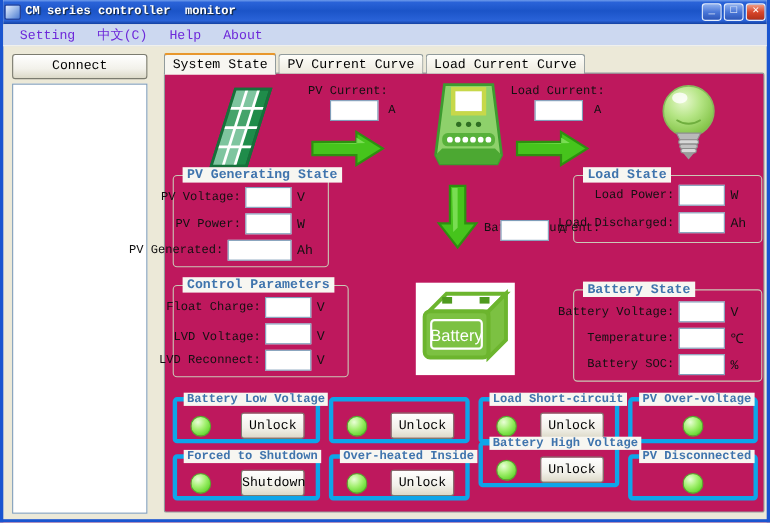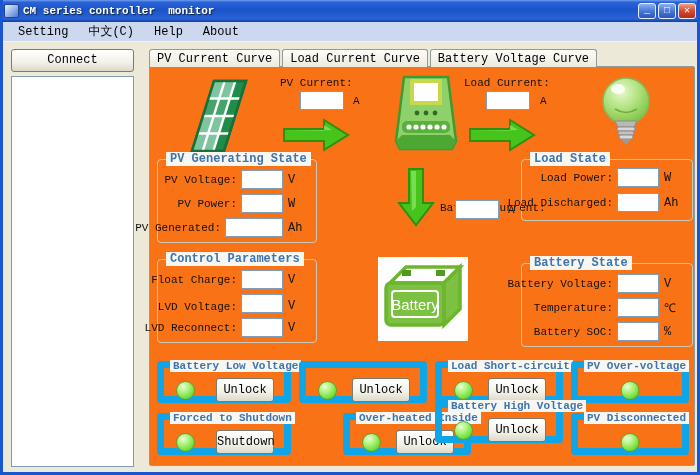--- a/index.html
+++ b/index.html
@@ -13,48 +13,48 @@
   .app-icon { width:15px; height:14px; margin-right:4px; background:linear-gradient(135deg,#e8f0ff 0%,#9ab8e8 50%,#4a7ad0 100%);
               border:1px solid #27408f; border-radius:2px; }
   .title-text { color:#fff; font-weight:bold; font-size:11px; white-space:pre; text-shadow:1px 1px 1px #123; flex:1; }
   .tb-btn { width:18px; height:16px; margin-left:2px; border-radius:3px; border:1px solid #e6eefc;
             color:#fff; font-size:10px; line-height:14px; text-align:center; font-weight:bold;
             background:linear-gradient(180deg,#8fb0ee 0%,#4a77d8 50%,#2d56b8 100%); }
   .tb-close { background:linear-gradient(180deg,#f0a088 0%,#d8462b 50%,#b03018 100%); }
   
   .menubar { position:absolute; left:-3px; top:22px; width:700px; height:20px; background:#ccd8f0;
              display:flex; align-items:center; padding-left:8px; border-bottom:1px solid #f4f3ec; }
-  .menu-item { font-size:12px; color:#000000; padding:1px 10px; }
+  .menu-item { font-size:12px; color:#6d28d9; padding:1px 10px; }
   
   .connect-btn { position:absolute; left:8px; top:49px; width:123px; height:23px;
                  background:linear-gradient(180deg,#ffffff 0%,#f2f1ea 60%,#dcd9c8 100%);
                  border:1px solid #7b7b6f; border-radius:3px; font-size:12px; text-align:center; line-height:21px; }
   .listbox { position:absolute; left:8px; top:76px; width:123px; height:391px; background:#fff; border:1px solid #7f9db9; }
   
   .tabstrip { position:absolute; left:146px; top:48px; height:19px; display:flex; align-items:flex-end; z-index:2; }
   .tab { font-size:12px; padding:2px 7px 1px 7px; border:1px solid #919b9c; border-bottom:none;
          border-radius:3px 3px 0 0; background:linear-gradient(180deg,#fefefa 0%,#ece9dd 100%); margin-right:2px; height:18px; }
   .tab.active { background:#f7f6f1; border-top:2px solid #e8972c; height:20px; position:relative; top:1px; font-weight:normal; }
   
   .tabpage { position:absolute; left:146px; top:66px; width:546px; height:400px;
-             background:#f97316; border:1px solid #919b9c; border-radius:0 2px 2px 2px; }
+             background:#be185d; border:1px solid #919b9c; border-radius:0 2px 2px 2px; }
   .lbl { font-size:11px; color:#111; position:absolute; white-space:nowrap; }
   .field { position:absolute; width:44px; height:19px; border:1px solid #7f9db9; background:#fff; font-size:11px; padding:1px 3px; }
   .unit { font-size:11px; color:#111; position:absolute; }
   
   .group { position:absolute; border:1px solid #cbc8b6; border-radius:4px; }
   .group-title { position:absolute; top:-8px; left:8px; background:#f7f6f1; padding:0 4px;
                  font-size:12px; font-weight:bold; color:#3f74ad; white-space:nowrap; }
   .g-row { position:absolute; right:8px; display:flex; align-items:center; }
   .g-label { font-size:11px; color:#111; text-align:right; white-space:nowrap; margin-right:4px; }
   .g-field { width:42px; height:19px; border:1px solid #7f9db9; background:#fff; font-size:11px; padding:1px 3px; }
   .g-field.wide { width:58px; }
   .g-unit { font-size:12px; color:#111; margin-left:5px; width:20px; }
   
-  .alarm { position:absolute; width:128px; height:42px; border:7px solid #0ea5e9; border-radius:4px; }
+  .alarm { position:absolute; width:128px; height:42px; border:4px solid #0ea5e9; border-radius:4px; }
   .alarm-title { position:absolute; top:-8px; left:6px; background:#f7f6f1; padding:0 3px;
                  font-size:11px; font-weight:bold; color:#3f74ad; white-space:nowrap; }
   .led { position:absolute; width:19px; height:19px; border-radius:50%; border:1.5px solid #57a82f;
          background:radial-gradient(circle at 35% 28%, #eaffd8 0%, #a5f173 40%, #72dd3c 70%, #4db822 100%); top:13px; left:12px; }
   .led.center { left:50%; transform:translateX(-50%); }
   .alarm-btn { position:absolute; right:10px; top:10px; width:58px; height:24px;
                background:linear-gradient(180deg,#ffffff 0%,#f2f1ea 60%,#dcd9c8 100%);
                border:1px solid #7b7b6f; border-radius:3px; font-size:12px; text-align:center; line-height:22px; }
   svg { display:block; }
   .batt-bg { position:absolute; background:#fff; }
@@ -76,23 +76,23 @@
     <span class="menu-item">Setting</span>
     <span class="menu-item">中文(C)</span>
     <span class="menu-item">Help</span>
     <span class="menu-item">About</span>
   </div>
 
   <div class="connect-btn">Connect</div>
   <div class="listbox"></div>
 
   <div class="tabstrip">
+    <div class="tab active">System State</div>
     <div class="tab">PV Current Curve</div>
     <div class="tab">Load Current Curve</div>
-    <div class="tab">Battery Voltage Curve</div>
   </div>
 
   <div class="tabpage">
 
     <div style="position:absolute;left:36px;top:8px;">
       <svg width="68" height="80" viewBox="0 0 68 80">
         <polygon points="28,6 60,6 38,76 6,76" fill="#1f8c4a" stroke="#17703a" stroke-width="2.5"></polygon>
         <polygon points="28,6 49.3,6 27.3,76 6,76" fill="#8fcfae" opacity="0.85"></polygon>
         <polygon points="22.5,23.5 54.5,23.5 49,41 17,41" fill="#1f8c4a" opacity="0.6"></polygon>
         <g stroke="#ffffff" stroke-width="2.5">
@@ -159,21 +159,21 @@
         <ellipse cx="21" cy="14" rx="7" ry="5" fill="#ffffff" opacity="0.8"></ellipse>
         <path d="M18,34 q11,7 22,0" fill="none" stroke="#6fae3e" stroke-width="1.6"></path>
         <polygon points="18,46 40,46 37,52 21,52" fill="#b9b9b9" stroke="#8d8d8d"></polygon>
         <rect x="20" y="52" width="18" height="4" rx="2" fill="#d8d8d8" stroke="#8d8d8d"></rect>
         <rect x="21" y="56" width="16" height="4" rx="2" fill="#c2c2c2" stroke="#8d8d8d"></rect>
         <rect x="22" y="60" width="14" height="4" rx="2" fill="#d8d8d8" stroke="#8d8d8d"></rect>
         <polygon points="24,64 34,64 29,70" fill="#9a9a9a"></polygon>
       </svg>
     </div>
 
-    <div class="group" style="left:7px;top:92px;width:160px;height:84px;">
+    <div class="group" style="left:7px;top:92px;width:142px;height:84px;">
       <span class="group-title">PV Generating State</span>
       <div class="g-row" style="top:10px;">
         <span class="g-label">PV Voltage:</span>
         <input class="g-field" value="" style="">
         <span class="g-unit">V</span>
       </div>
       <div class="g-row" style="top:34px;">
         <span class="g-label">PV Power:</span>
         <input class="g-field" value="" style="">
         <span class="g-unit">W</span>
@@ -277,21 +277,21 @@
     <div class="alarm" style="left:421px;top:294px;width:118px;">
       <span class="alarm-title">PV Over-voltage</span>
       <span class="led center"></span>
     </div>
 
     <div class="alarm" style="left:7px;top:346px;width:134px;">
       <span class="alarm-title">Forced to Shutdown</span>
       <span class="led"></span>
       <div class="alarm-btn">Shutdown</div>
     </div>
-    <div class="alarm" style="left:149px;top:346px;margin-left:44px;">
+    <div class="alarm" style="left:149px;top:346px;">
       <span class="alarm-title">Over-heated Inside</span>
       <span class="led"></span>
       <div class="alarm-btn">Unlock</div>
     </div>
     <div class="alarm" style="left:285px;top:334px;padding-left:11px;">
       <span class="alarm-title">Battery High Voltage</span>
       <span class="led"></span>
       <div class="alarm-btn">Unlock</div>
     </div>
     <div class="alarm" style="left:421px;top:346px;width:118px;">

